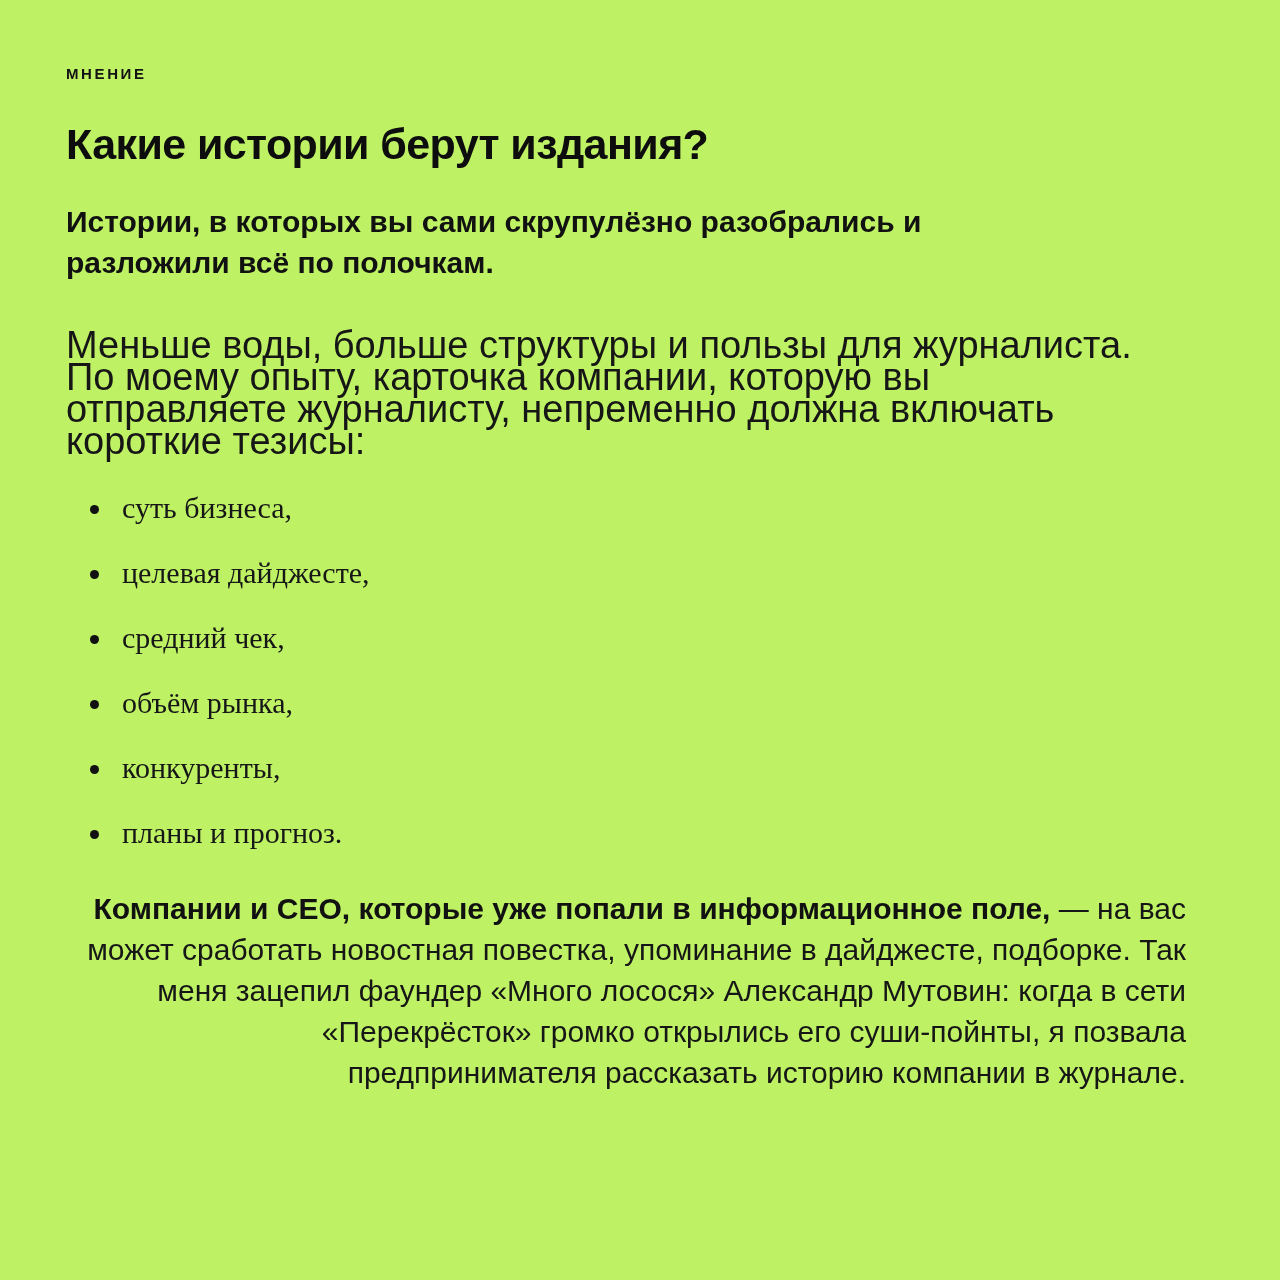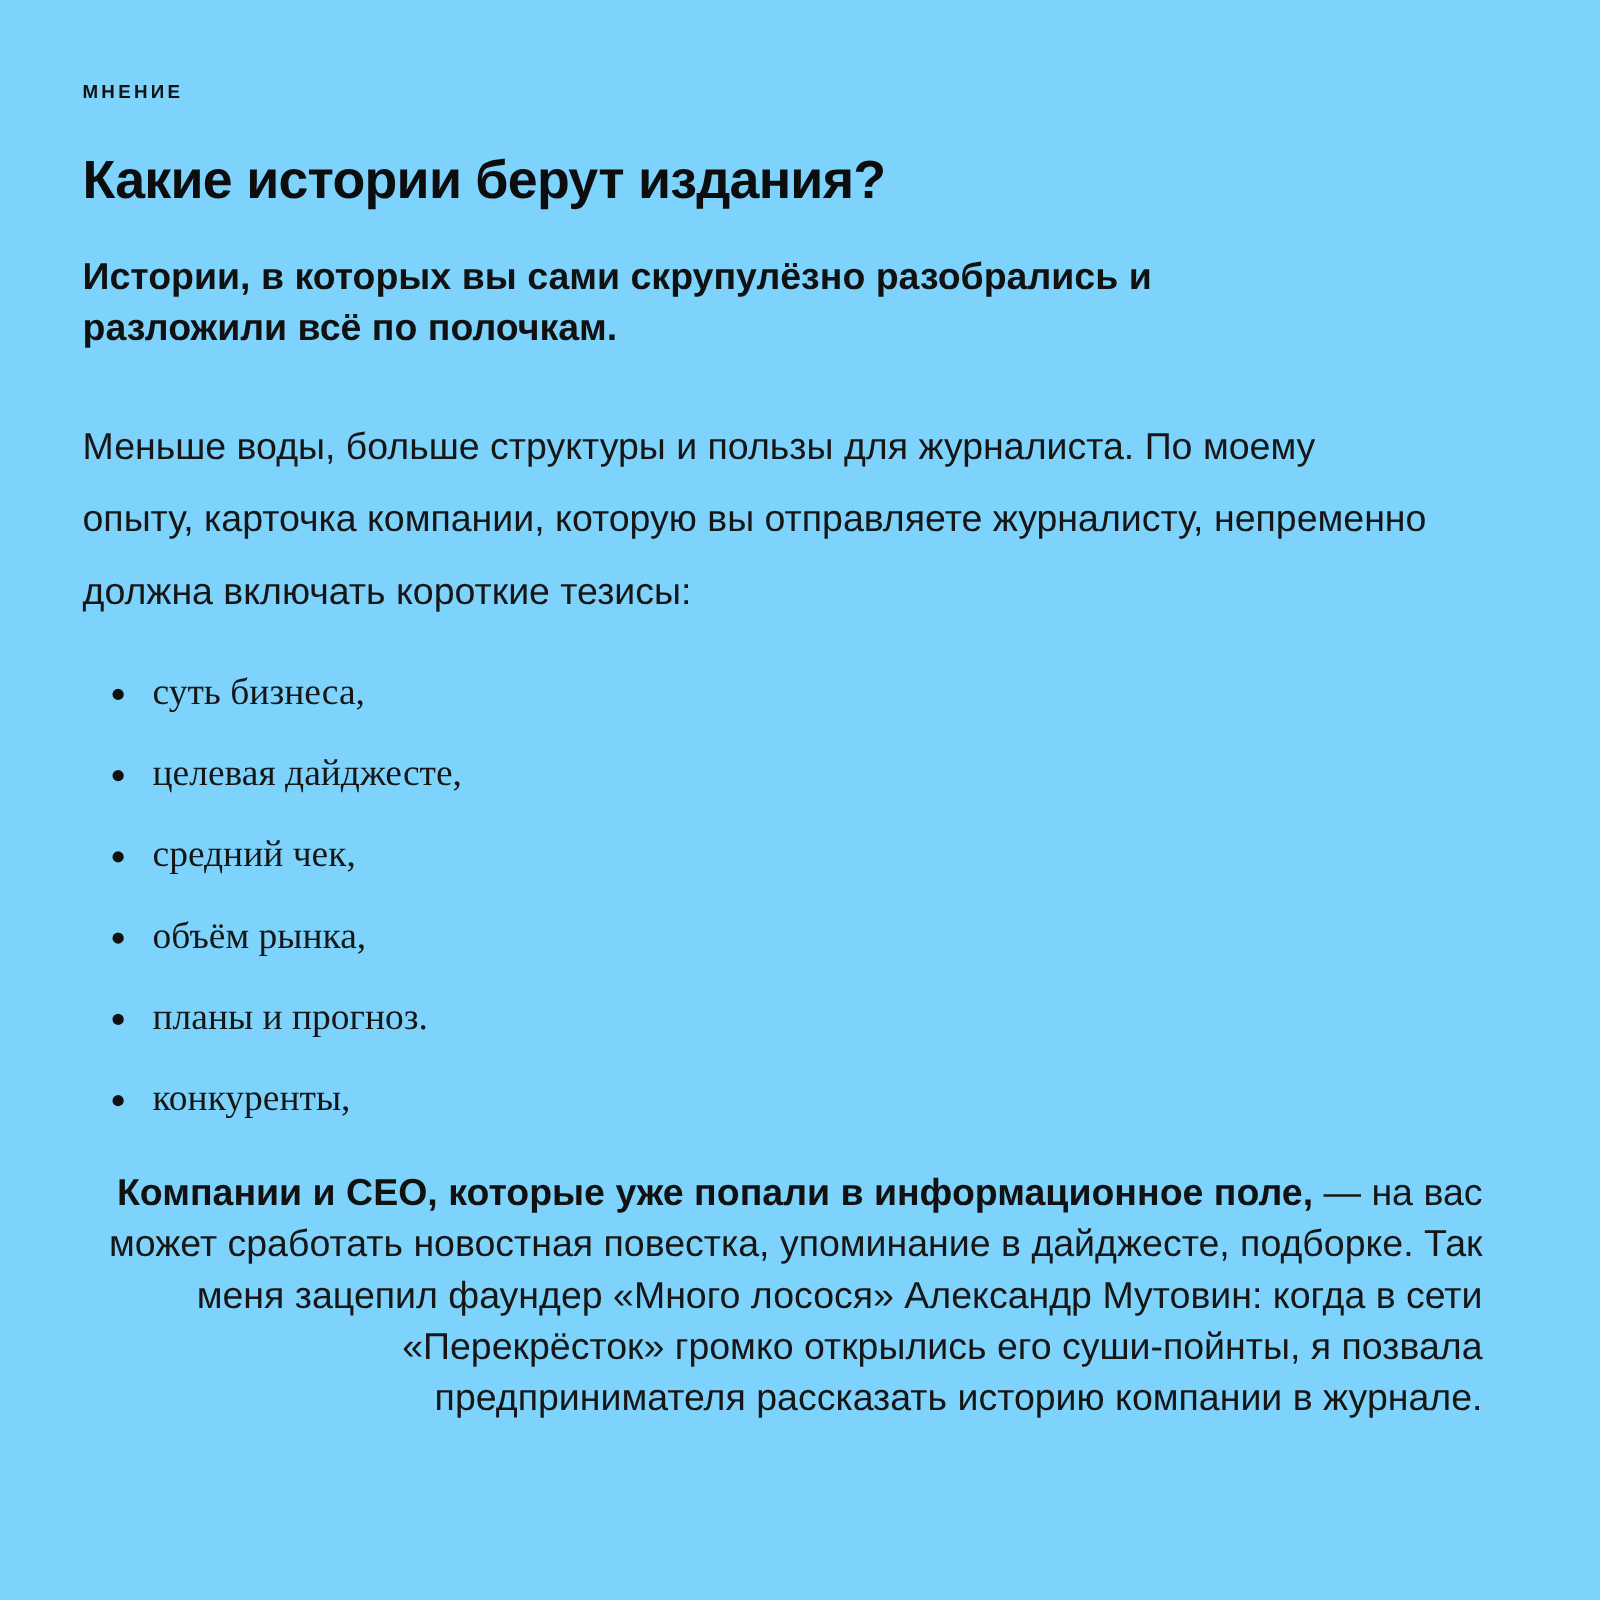--- a/index.html
+++ b/index.html
@@ -15,21 +15,21 @@
     color: #111111;
     -webkit-font-smoothing: antialiased;
     overflow: hidden;
   }
 
   .page {
     box-sizing: border-box;
     width: 1280px;
     height: 1280px;
     padding: 66px 70px 0 66px;
-    background: #7dd3fc;
+    background: #bef264;
   }
 
   .eyebrow {
     font-size: 15px;
     font-weight: 600;
     letter-spacing: 2.6px;
     text-transform: uppercase;
     color: #121212;
     line-height: 1;
     margin: 0 0 40px 0;
@@ -47,23 +47,23 @@
   .lede {
     font-size: 30px;
     font-weight: 700;
     line-height: 41px;
     color: #111111;
     margin: 0 0 46px 0;
     max-width: 1010px;
   }
 
   .body-para {
-    font-size: 30px;
+    font-size: 38px;
     font-weight: 400;
-    line-height: 58px;
+    line-height: 32px;
     color: #161616;
     margin: 0 0 36px 0;
     max-width: 1080px;
   }
 
   .bullet-list {
     list-style: none;
     margin: 0 0 40px 0;
     padding: 0;
     font-family: Liberation Serif, serif;
@@ -129,25 +129,25 @@
     <li>
       <span class="bullet-dot"></span>
       <span>средний чек,</span>
     </li>
     <li>
       <span class="bullet-dot"></span>
       <span>объём рынка,</span>
     </li>
     <li>
       <span class="bullet-dot"></span>
-      <span>планы и прогноз.</span>
+      <span>конкуренты,</span>
     </li>
     <li>
       <span class="bullet-dot"></span>
-      <span>конкуренты,</span>
+      <span>планы и прогноз.</span>
     </li>
   </ul>
 
   <p class="closing-para">
     <span class="lead-bold">Компании и CEO, которые уже попали в информационное поле,</span><span> — на вас может сработать новостная повестка, упоминание в дайджесте, подборке. Так меня зацепил фаундер «Много лосося» Александр Мутовин: когда в сети «Перекрёсток» громко открылись его суши-пойнты, я позвала предпринимателя рассказать историю компании в журнале.</span>
   </p>
 
 </div>
 
 </body></html>

